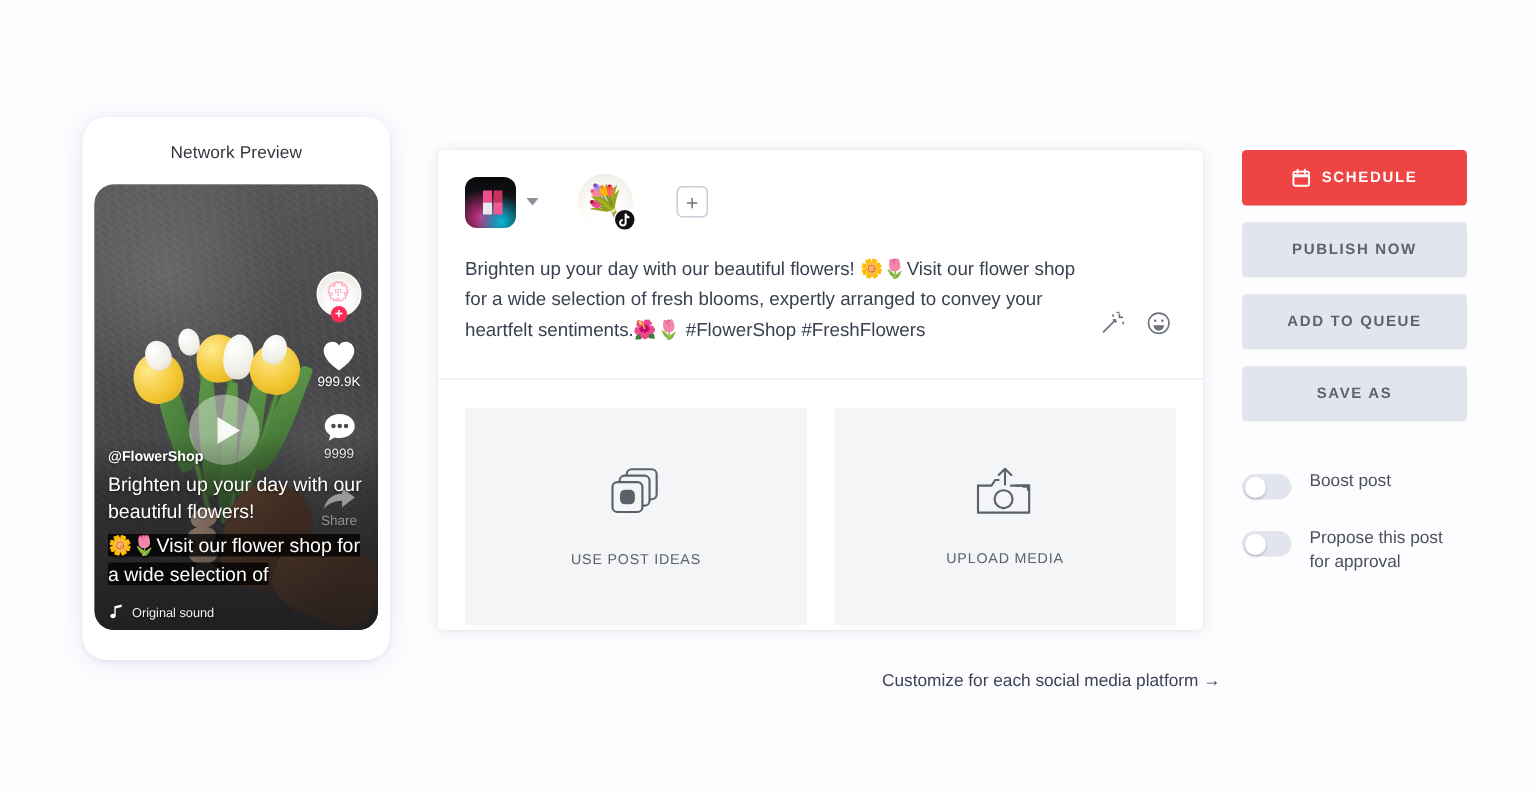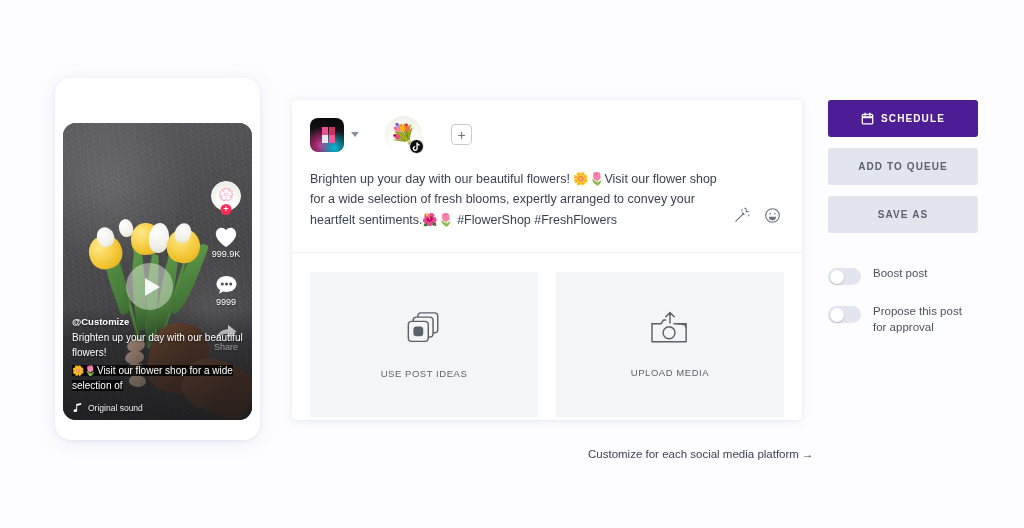--- a/index.html
+++ b/index.html
@@ -134,21 +134,21 @@
     text-shadow: 0 1px 2px rgba(0,0,0,.5);
   }
 
   
   .phone-caption {
     position:absolute; left: 0; right: 0; bottom: 0;
     padding: 8px 9px 7px 9px;
     background: linear-gradient(transparent, rgba(25,25,27,.42) 28%, rgba(22,22,24,.72));
   }
   .ph-handle { font-size: 9.5px; color:#fff; font-weight:600; text-shadow:0 1px 2px rgba(0,0,0,.6); }
-  .ph-text { font-size: 10px; color:#fff; line-height: 1.45; margin-top: 4px; text-shadow:0 1px 2px rgba(0,0,0,.6); }
+  .ph-text { font-size: 13px; color:#fff; line-height: 1.45; margin-top: 4px; text-shadow:0 1px 2px rgba(0,0,0,.6); }
   .ph-text .hl { background: rgba(0,0,0,.75); }
   .ph-sound { display:flex; align-items:center; gap:5px; margin-top: 9px; }
   .ph-sound span { font-size: 8.5px; color:#f2f2f2; text-shadow:0 1px 2px rgba(0,0,0,.6); }
 
   
   .composer {
     position: absolute;
     left: 292px; top: 100px;
     width: 510px; height: 320px;
     background: #fff;
@@ -247,21 +247,21 @@
     width: 150px; height: 37px;
     border: none; border-radius: 3px;
     font-size: 10px; letter-spacing: 1.1px;
     font-family: "Liberation Sans", sans-serif;
     font-weight: 600;
     cursor: pointer;
     display:flex; align-items:center; justify-content:center; gap: 7px;
     margin-bottom: 11px;
     text-transform: uppercase;
   }
-  .btn-primary { background: #4c1d95; color:#fff; }
+  .btn-primary { background: #ef4444; color:#fff; }
   .btn-ghost { background: #e2e5ed; color:#5c6270; }
   .btn svg { display:block; }
 
   .toggle-row {
     display:flex; align-items:flex-start; gap: 12px;
     margin-top: 19px;
   }
   .toggle-row:first-of-type { margin-top: 33px; }
   .switch {
     width: 33px; height: 17px; border-radius: 9px;
@@ -279,20 +279,21 @@
   .customize-link {
     position:absolute; left: 588px; top: 448px;
     font-size: 11.5px; color: #3c4257;
     cursor: pointer; text-decoration: none;
   }
 </style>
 </head>
 <body>
 
 <div class="preview-card">
+  <div class="preview-title">Network Preview</div>
 
   <div class="phone-screen">
     <div class="photo-bg"></div>
 
     <div class="bouquet">
 
       <div class="stem" style="left:86px; top:118px; width:5px; height:108px; transform:rotate(3deg);"></div>
       <div class="stem" style="left:76px; top:112px; width:4px; height:112px; transform:rotate(-9deg);"></div>
       <div class="stem" style="left:98px; top:114px; width:4px; height:110px; transform:rotate(11deg);"></div>
       <div class="stem" style="left:62px; top:122px; width:4px; height:100px; transform:rotate(-15deg);"></div>
@@ -349,21 +350,21 @@
 
       <div class="rail-item">
         <svg class="rail-ico" width="24" height="19" viewBox="0 0 24 19" fill="#fff">
           <path d="M2 17C3.6 10.5 8 7.4 14 7.2V3L22.5 9.6L14 16.2V11.8C9.2 11.9 5.4 13.4 2 17Z"></path>
         </svg>
         <span class="rail-num">Share</span>
       </div>
     </div>
 
     <div class="phone-caption">
-      <div class="ph-handle">@Customize</div>
+      <div class="ph-handle">@FlowerShop</div>
       <div class="ph-text">Brighten up your day with our beautiful flowers!</div>
       <div class="ph-text"><span class="hl">🌼🌷Visit our flower shop for a wide selection of</span></div>
       <div class="ph-sound">
         <svg width="11" height="11" viewBox="0 0 12 12" fill="#fff">
           <path d="M10 1L4.6 2.3V8.1C4.3 8 4 7.9 3.6 7.9C2.5 7.9 1.6 8.6 1.6 9.5C1.6 10.4 2.5 11 3.6 11C4.7 11 5.6 10.4 5.6 9.5V4L10 2.9V1Z"></path>
         </svg>
         <span>Original sound</span>
       </div>
     </div>
   </div>
@@ -446,20 +447,23 @@
 
   <button class="btn btn-primary">
     <svg width="13" height="13" viewBox="0 0 14 14" fill="none" stroke="#fff" stroke-width="1.4">
       <rect x="1.4" y="2.6" width="11.2" height="10.2" rx="1.3"></rect>
       <path d="M1.4 5.6 h11.2" stroke-width="2.2"></path>
       <path d="M4.4 1.2 v2.4 M9.6 1.2 v2.4" stroke-linecap="round"></path>
     </svg>
     <span>Schedule</span>
   </button>
 
+  <button class="btn btn-ghost">
+    <span>Publish now</span>
+  </button>
 
   <button class="btn btn-ghost">
     <span>Add to queue</span>
   </button>
 
   <button class="btn btn-ghost">
     <span>Save as</span>
   </button>
 
   <div class="toggle-row">

